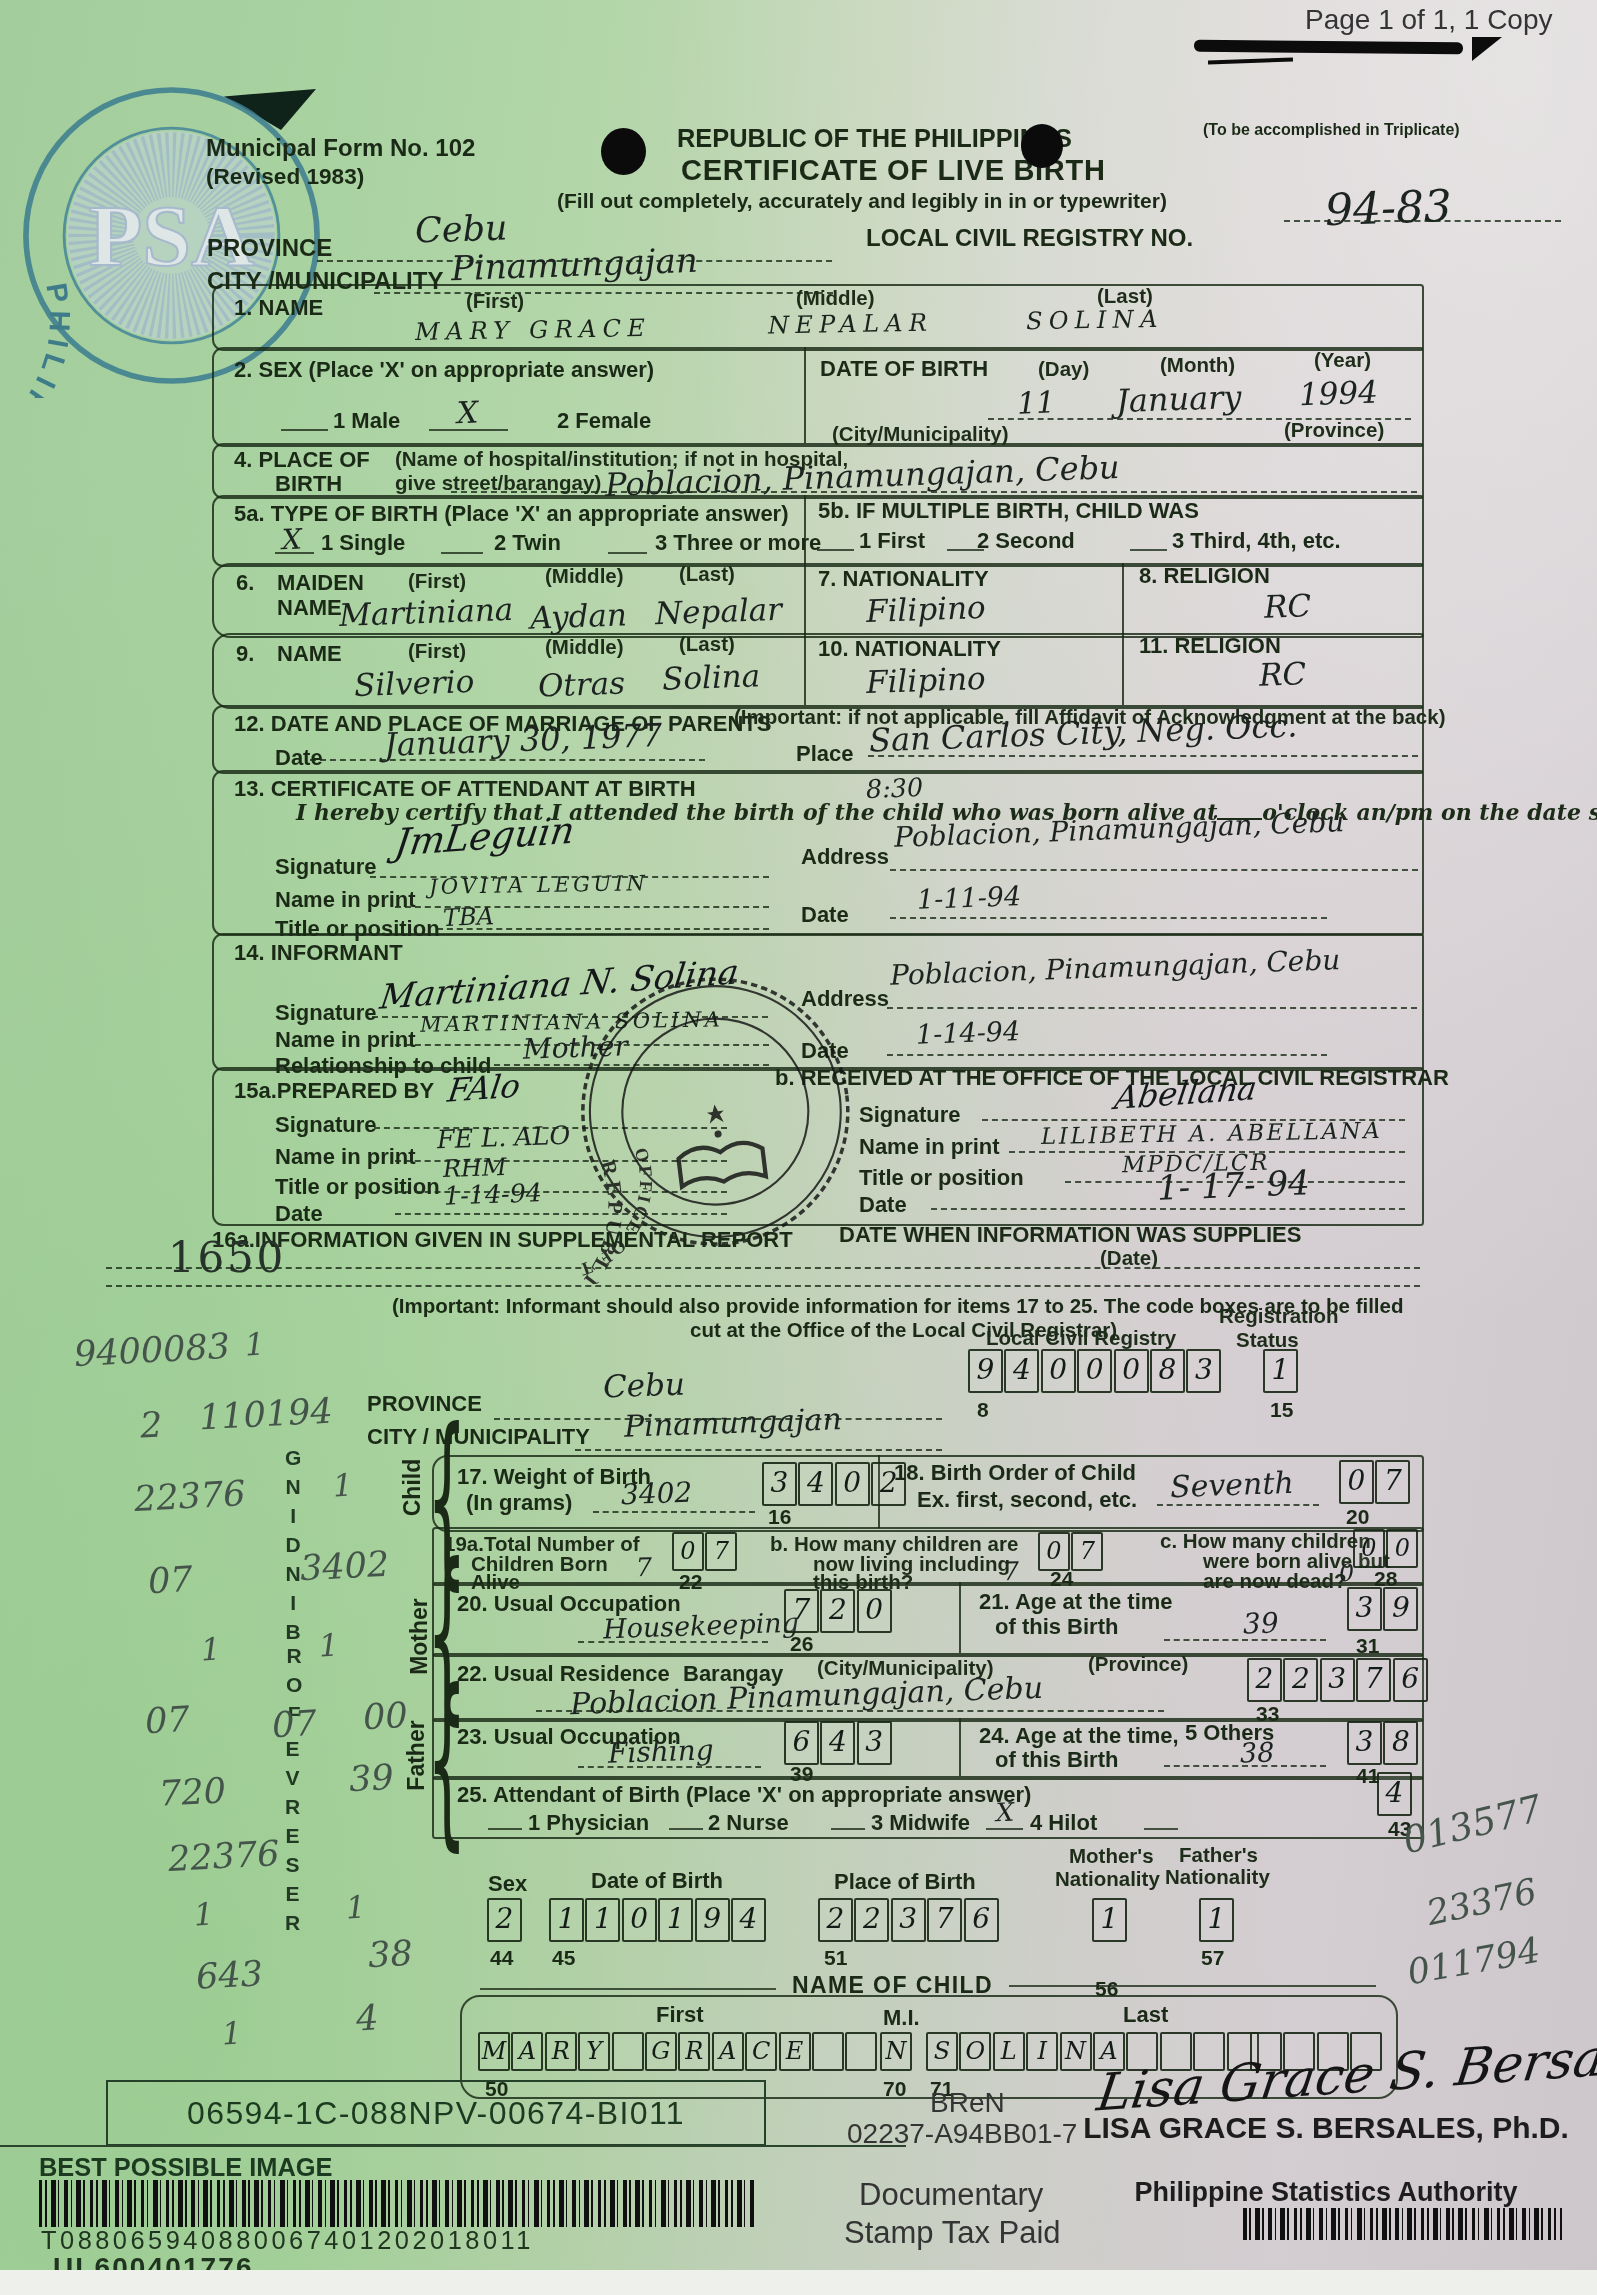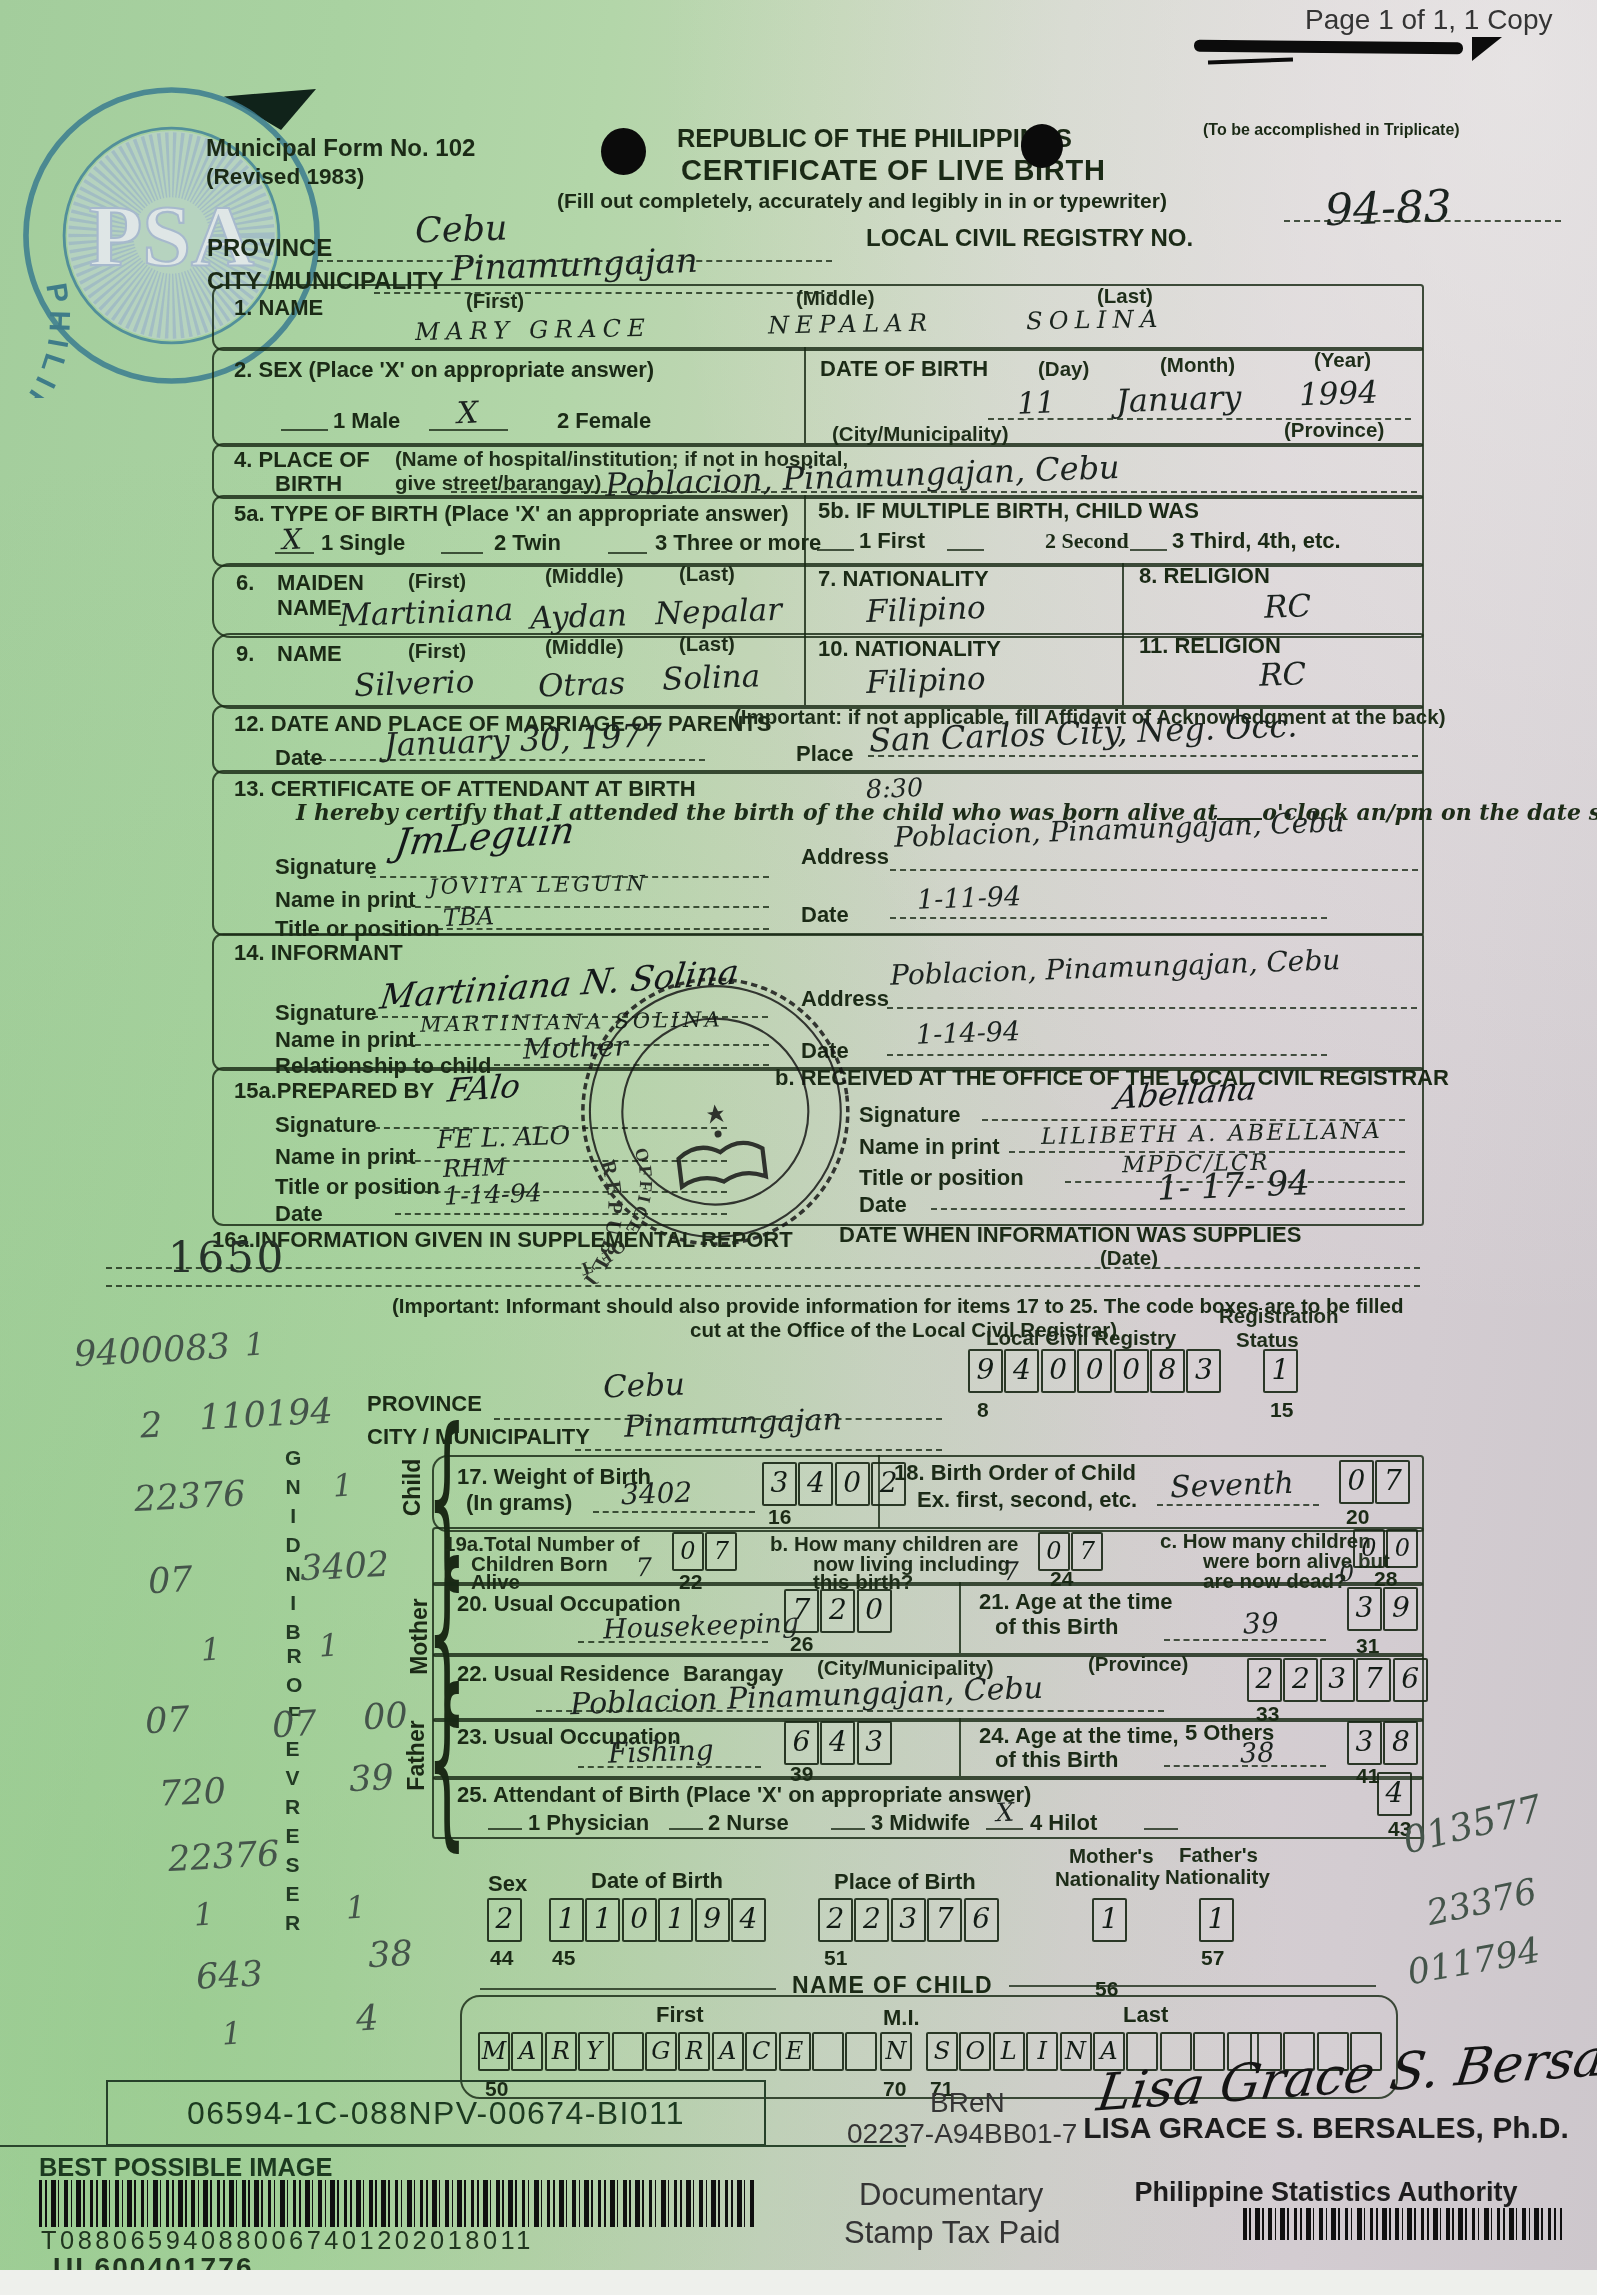--- a/index.html
+++ b/index.html
@@ -133,21 +133,21 @@
   <div class="abs hw" style="left:282px;top:523px;font-size:28px;">X</div>
   <div class="abs lbl" style="left:321px;top:530px;">1 Single</div>
   <div class="uln" style="left:441px;top:552px;width:42px;"></div>
   <div class="abs lbl" style="left:494px;top:530px;">2 Twin</div>
   <div class="uln" style="left:608px;top:552px;width:39px;"></div>
   <div class="abs lbl" style="left:655px;top:530px;">3 Three or more</div>
   <div class="abs lbl" style="left:818px;top:498px;">5b. IF MULTIPLE BIRTH, CHILD WAS</div>
   <div class="uln" style="left:817px;top:549px;width:37px;"></div>
   <div class="abs lbl" style="left:859px;top:528px;">1 First</div>
   <div class="uln" style="left:947px;top:549px;width:37px;"></div>
-  <div class="abs lbl" style="left:1045px;top:528px;font-family:Liberation Serif, serif;">2 Second</div>
+  <div class="abs lbl" style="left:977px;top:528px;">2 Second</div>
   <div class="uln" style="left:1130px;top:549px;width:37px;"></div>
   <div class="abs lbl" style="left:1172px;top:528px;">3 Third, 4th, etc.</div>
 
   <div class="rowbox" style="left:212px;top:563px;width:1208px;height:71px;border-radius:18.3px 3.5px 3.5px 18.3px;"></div>
   <div class="vdiv" style="left:804px;top:563px;height:71px;"></div>
   <div class="vdiv" style="left:1122px;top:563px;height:71px;"></div>
   <div class="abs lbl" style="left:236px;top:570px;">6.</div>
   <div class="abs lbl" style="left:277px;top:570px;">MAIDEN</div>
   <div class="abs lbl" style="left:277px;top:595px;">NAME</div>
   <div class="abs lbls" style="left:408px;top:569px;">(First)</div>

